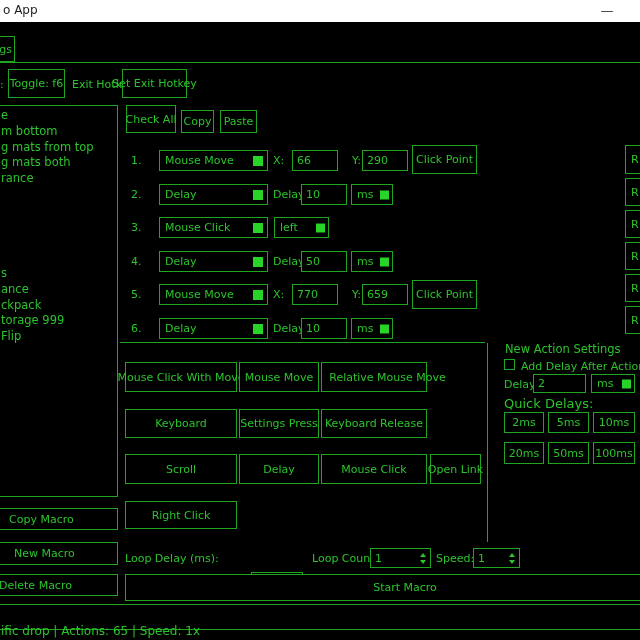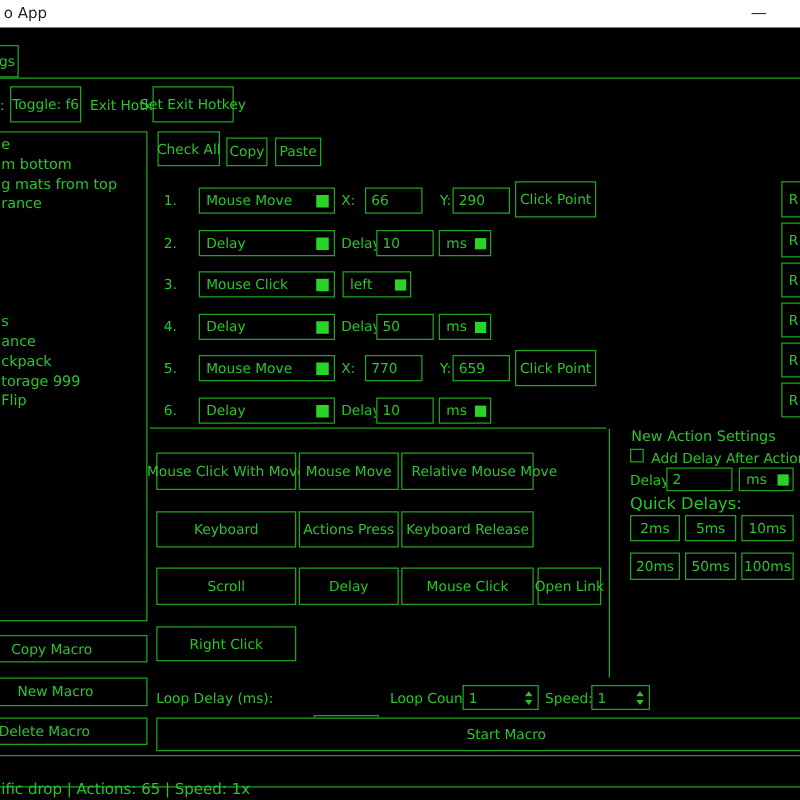--- a/index.html
+++ b/index.html
@@ -61,20 +61,21 @@
 
   <span class="lbl" style="left:0;top:78px;">:</span>
   <div class="btn" style="left:8px;top:69px;width:57px;height:29px;">Toggle: f6</div>
   <span class="lbl" style="left:72px;top:78px;">Exit Hotkey:</span>
   <div class="btn" style="left:122px;top:69px;width:65px;height:29px;">Set Exit Hotkey</div>
 
   <div class="listbox">
     <div class="li">e</div>
     <div class="li">m bottom</div>
     <div class="li">g mats from top</div>
+    <div class="li">g mats both</div>
     <div class="li">rance</div>
     <div class="li"></div>
     <div class="li"></div>
     <div class="li"></div>
     <div class="li"></div>
     <div class="li"></div>
     <div class="li">s</div>
     <div class="li">ance</div>
     <div class="li">ckpack</div>
     <div class="li">torage 999</div>
@@ -159,21 +160,21 @@
   </div>
   <div class="btn left" style="left:625px;top:306px;width:55px;height:28px;padding-left:5px;">R</div>
 
   <div class="hline" style="left:120px;top:342px;width:365px;"></div>
   <div class="vline" style="left:487px;top:343px;height:199px;"></div>
 
   <div class="btn" style="left:125px;top:362px;width:112px;height:30px;">Mouse Click With Move</div>
   <div class="btn" style="left:239px;top:362px;width:80px;height:30px;">Mouse Move</div>
   <div class="btn" style="left:321px;top:362px;width:106px;height:30px;padding-left:27px;">Relative Mouse Move</div>
   <div class="btn" style="left:125px;top:409px;width:112px;height:29px;">Keyboard</div>
-  <div class="btn" style="left:239px;top:409px;width:80px;height:29px;">Actions Press</div>
+  <div class="btn" style="left:239px;top:409px;width:80px;height:29px;">Settings Press</div>
   <div class="btn" style="left:321px;top:409px;width:106px;height:29px;">Keyboard Release</div>
   <div class="btn" style="left:125px;top:454px;width:112px;height:30px;">Scroll</div>
   <div class="btn" style="left:239px;top:454px;width:80px;height:30px;">Delay</div>
   <div class="btn" style="left:321px;top:454px;width:106px;height:30px;">Mouse Click</div>
   <div class="btn" style="left:430px;top:454px;width:51px;height:30px;">Open Link</div>
   <div class="btn" style="left:125px;top:501px;width:112px;height:28px;">Right Click</div>
 
   <span class="lbl" style="left:505px;top:342px;font-size:11.5px;">New Action Settings</span>
   <div class="chk" style="left:504px;top:359px;"></div>
   <span class="lbl" style="left:521px;top:360px;">Add Delay After Action</span>

